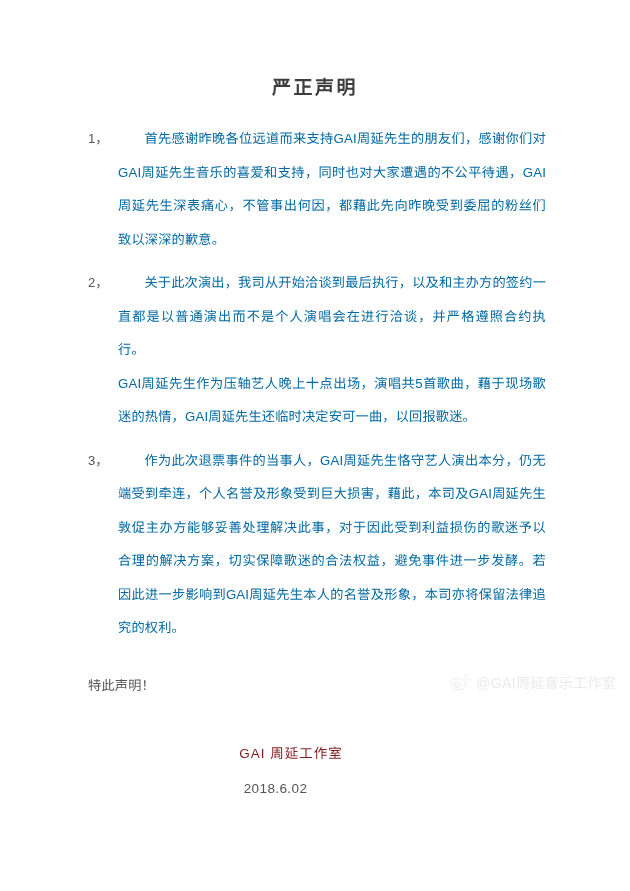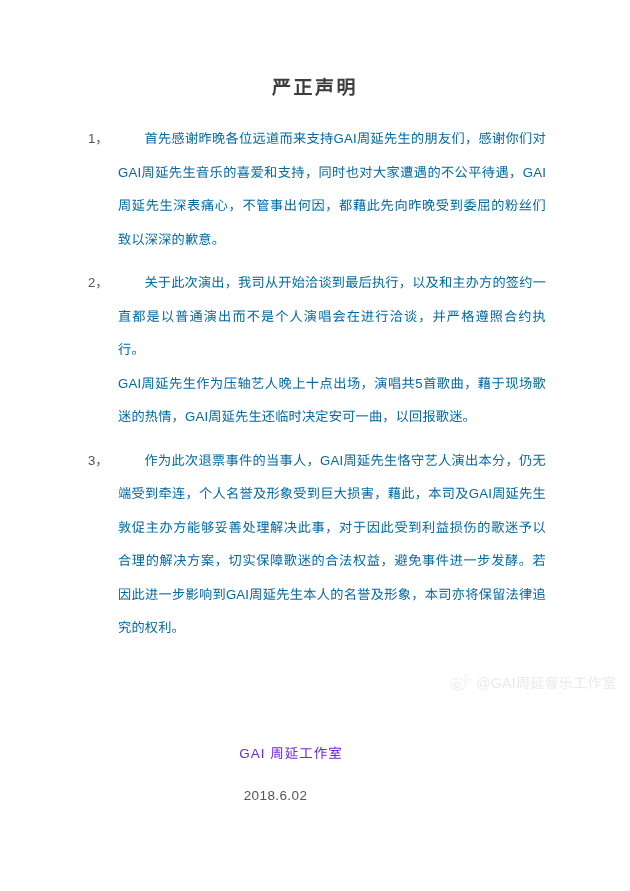--- a/index.html
+++ b/index.html
@@ -106,27 +106,27 @@
     position: absolute;
     left: 0;
     top: 742px;
     width: 630px;
   }
   .sign-name {
     text-align: center;
     padding-right: 48px;
     font-size: 13.5px;
     line-height: 24px;
-    color: #6d28d9;
+    color: #7f1d1d;
     letter-spacing: 1px;
   }
   .sign-date {
     text-align: center;
     padding-right: 79px;
-    margin-top: 19px;
+    margin-top: 12px;
     font-size: 13.5px;
     line-height: 22px;
     color: #555555;
     letter-spacing: 0.4px;
   }
 
   
   .watermark {
     position: absolute;
     right: 14px;
@@ -175,20 +175,21 @@
       </div>
     </div>
 
     <div class="list-item">
       <span class="marker">3，</span>
       <div class="item-text">
         <span>作为此次退票事件的当事人，GAI周延先生恪守艺人演出本分，仍无端受到牵连，个人名誉及形象受到巨大损害，藉此，本司及GAI周延先生敦促主办方能够妥善处理解决此事，对于因此受到利益损伤的歌迷予以合理的解决方案，切实保障歌迷的合法权益，避免事件进一步发酵。若因此进一步影响到GAI周延先生本人的名誉及形象，本司亦将保留法律追究的权利。</span>
       </div>
     </div>
 
+    <div class="closing">特此声明！</div>
   </div>
 
   <div class="signature-block">
     <div class="sign-name">GAI 周延工作室</div>
     <div class="sign-date">2018.6.02</div>
   </div>
 
   <div class="watermark">
     <span class="wb-logo-wrap">
       <svg class="wb-logo" viewBox="0 0 24 19" xmlns="http://www.w3.org/2000/svg" fill="none" stroke="#e9eaec" stroke-width="1.1">

